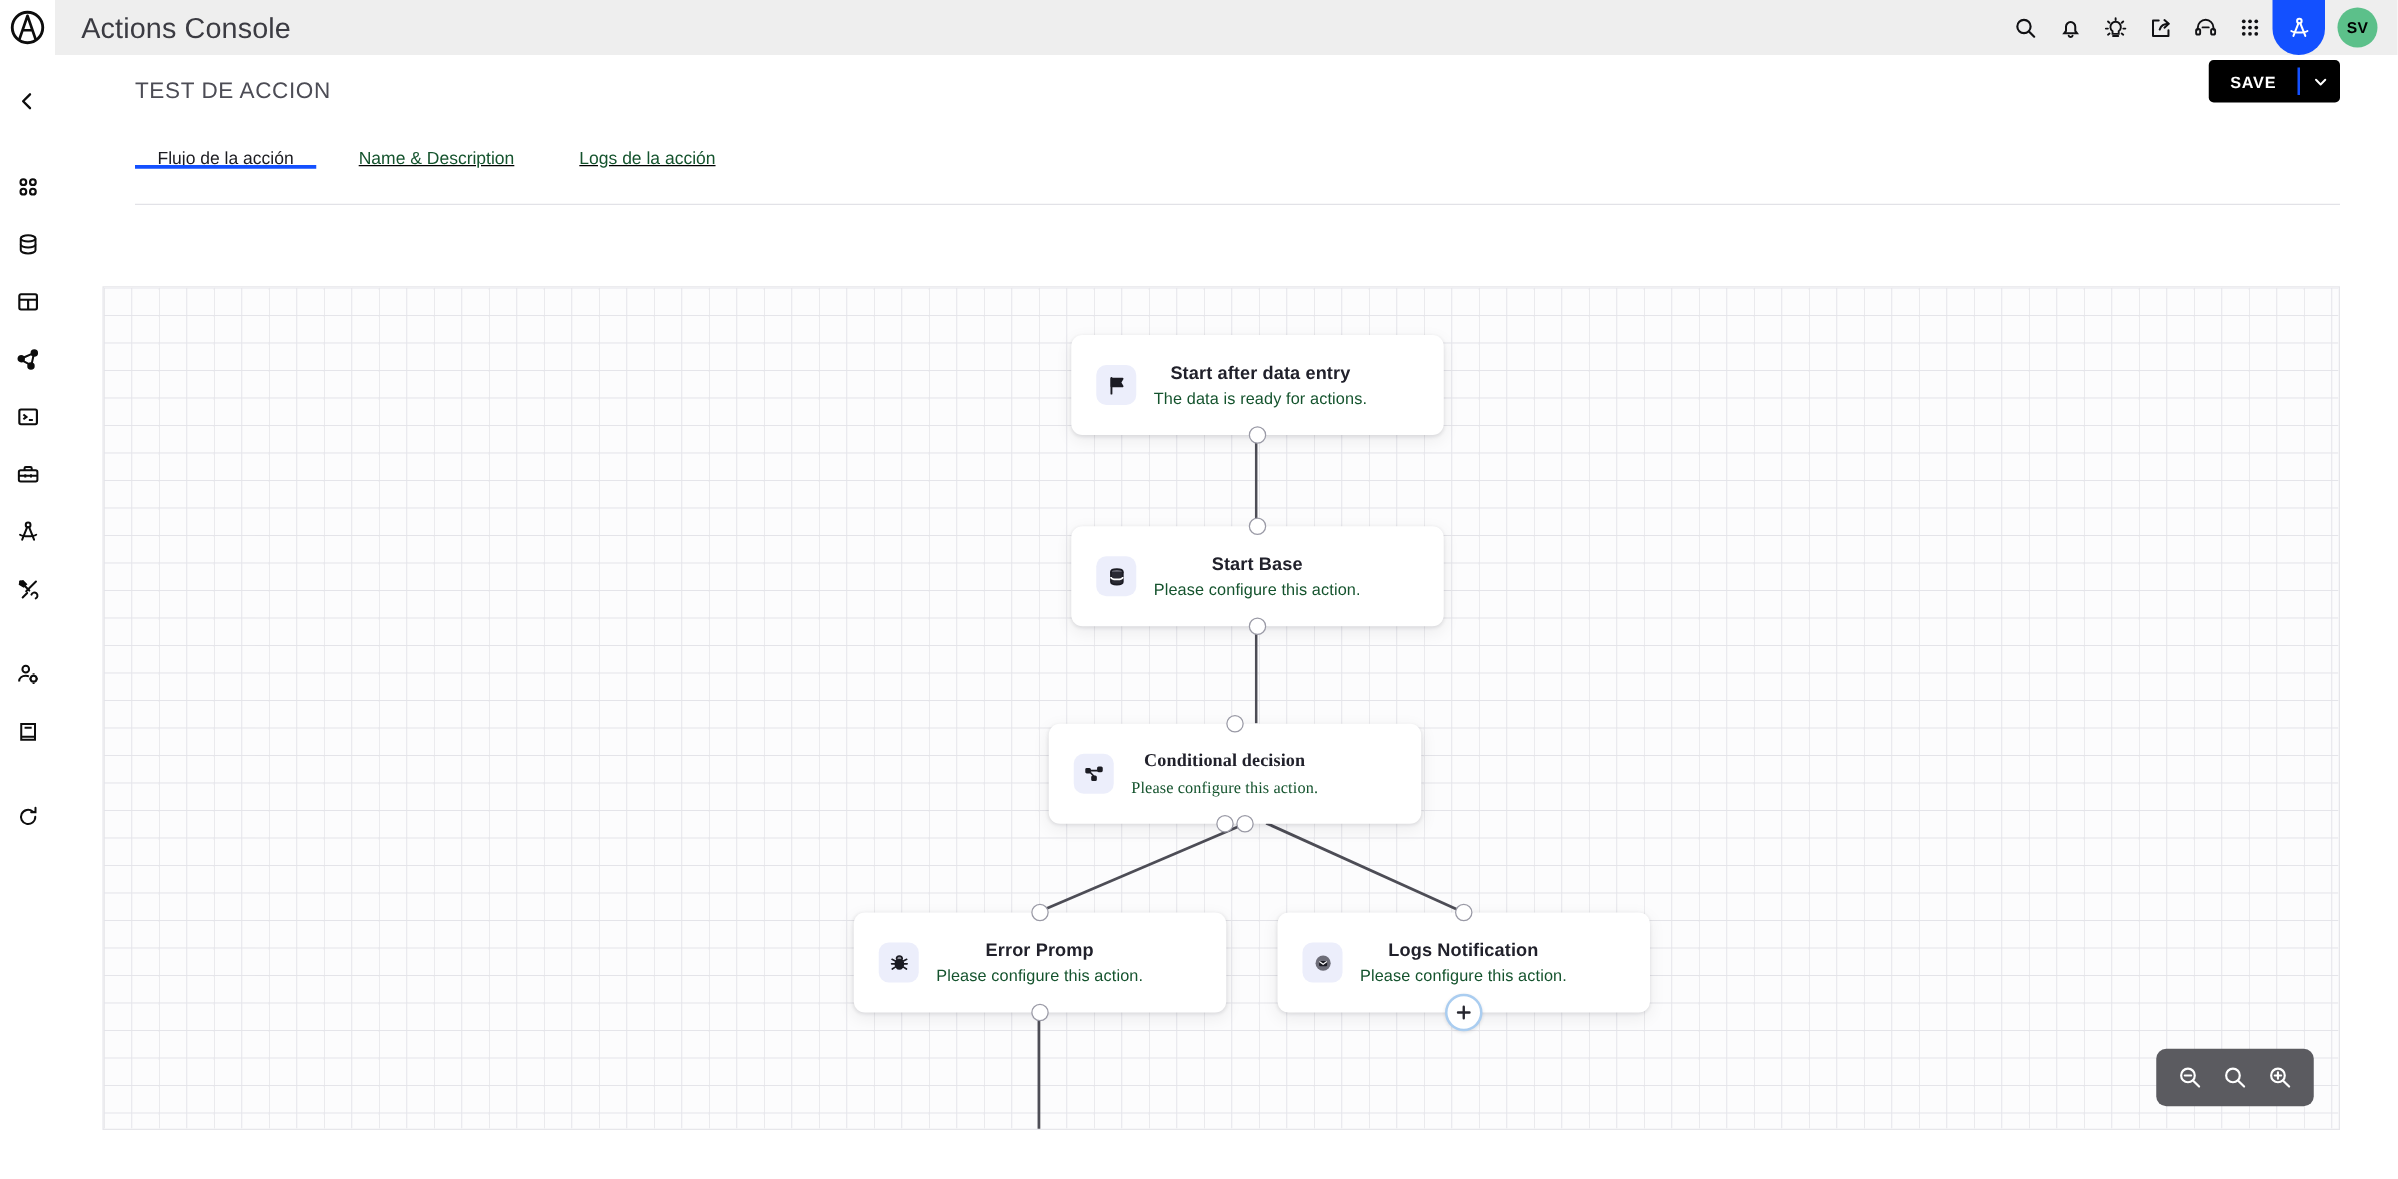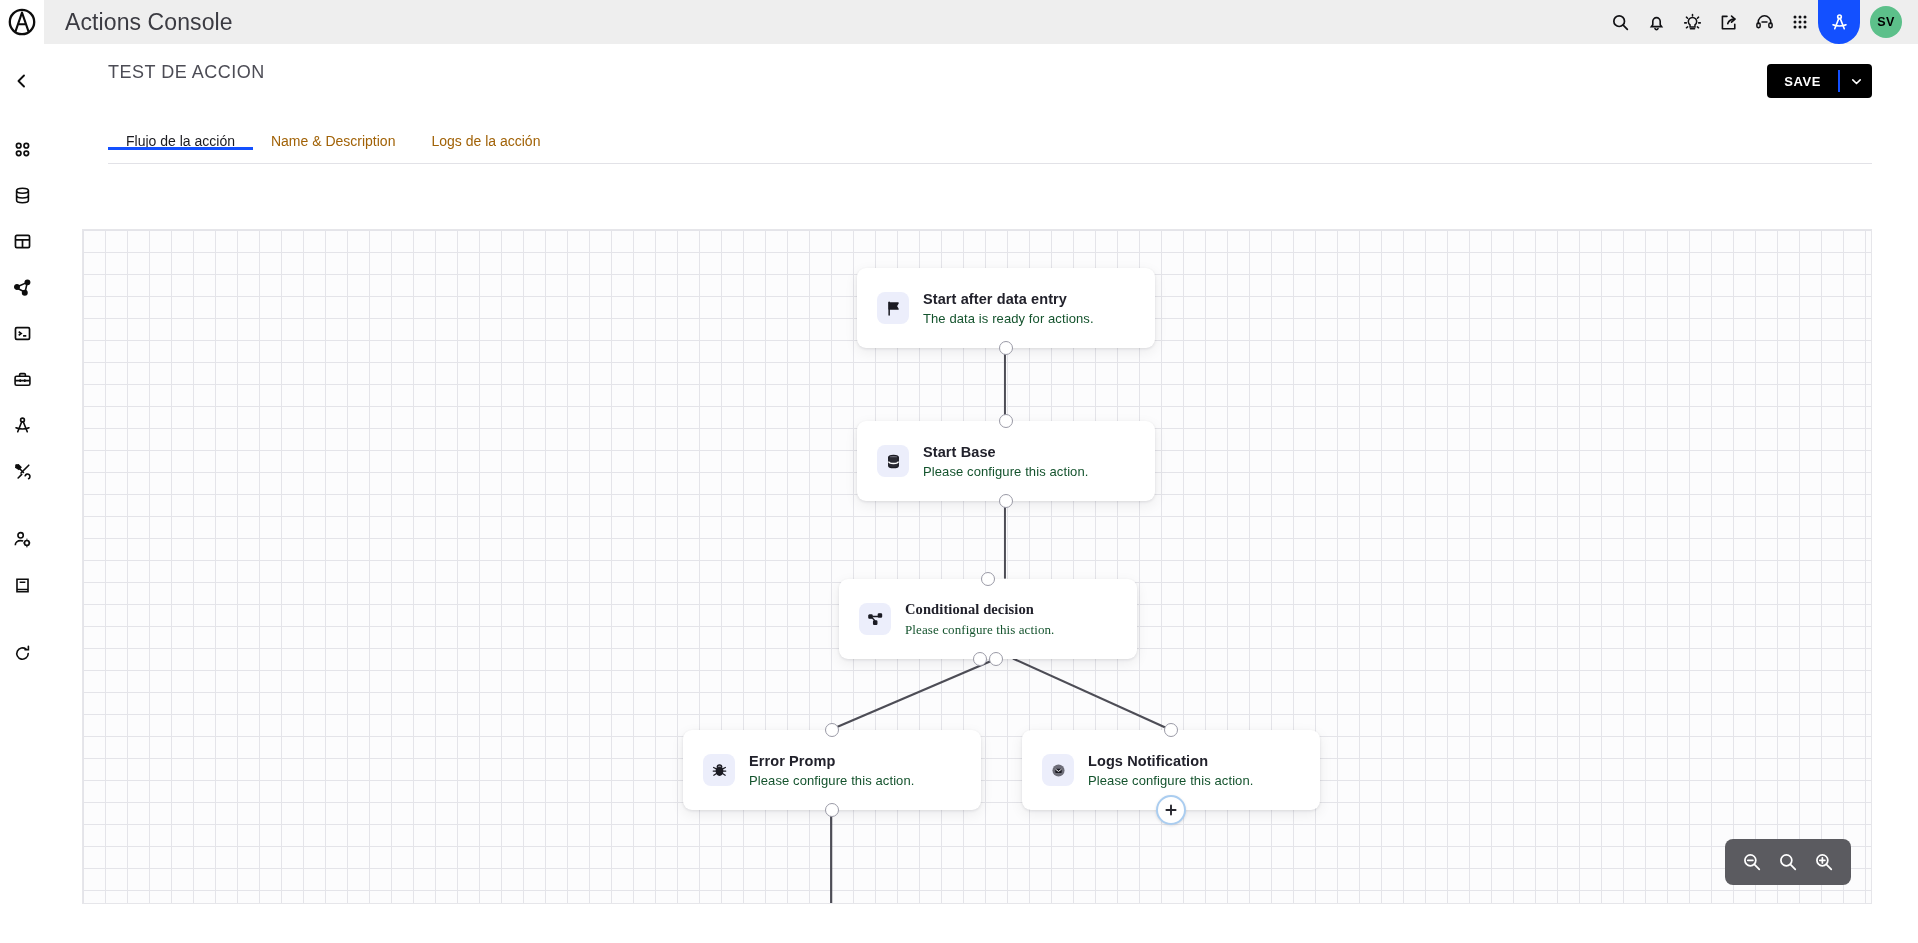--- a/index.html
+++ b/index.html
@@ -104,21 +104,21 @@
   }
   #id-badge-text {
     font-size: 11px; font-weight: bold; color: #2b2b33;
     letter-spacing: .1px; white-space: nowrap;
   }
   #page-subtitle {
     margin-left: 64px; margin-top: 6px;
     font-size: 18px; color: #4c4c55; letter-spacing: .5px;
   }
   #save-group {
-    position: absolute; right: 46px; top: 20px;
+    position: absolute; right: 46px; top: 4px;
     height: 34px; display: flex; align-items: stretch;
     background: #000000; border-radius: 4px; overflow: hidden;
     cursor: pointer;
   }
   #save-button {
     display: flex; align-items: center; justify-content: center;
     padding: 0 17px;
     color: #ffffff; font-size: 13px; font-weight: bold; letter-spacing: .6px;
     background: transparent; border: none; cursor: pointer;
     font-family: "Liberation Sans", sans-serif;
@@ -127,26 +127,26 @@
   #save-caret {
     display: flex; align-items: center; justify-content: center;
     width: 32px; color: #ffffff; cursor: pointer;
   }
 
   
   #tabs {
     margin-left: 64px; margin-right: 46px;
     height: 46px;
     border-bottom: 1px solid #e2e2e7;
-    display: flex; align-items: center; gap: 0;
+    display: flex; align-items: flex-start; gap: 16px; text-decoration: underline;
   }
   .tab {
     display: flex; align-items: center;
     padding: 0 18px;
-    font-size: 14px; color: #a16207;
+    font-size: 14px; color: #14532d;
     cursor: pointer; position: relative;
     white-space: nowrap;
   }
   .tab.active { color: #1b1b20; }
   .tab.active::after {
     content: ""; position: absolute; left: 0; right: 0; bottom: -1px;
     height: 3px; background: #1350ff;
   }
 
   
@@ -188,20 +188,21 @@
   .node-icon {
     width: 32px; height: 32px; border-radius: 8px;
     background: #eceefb;
     display: flex; align-items: center; justify-content: center;
     flex: none; margin-right: 14px;
   }
   .node-text { display: flex; flex-direction: column; gap: 4px; min-width: 0; }
   .node-title {
     font-size: 14.5px; font-weight: bold; color: #21212b; letter-spacing: .1px;
     white-space: nowrap;
+    text-align: center;
   }
   .node-sub {
     font-size: 13px; color: #14532d; letter-spacing: .1px; white-space: nowrap;
   }
   .port {
     position: absolute;
     width: 14px; height: 14px; border-radius: 50%;
     background: #ffffff; border: 1.6px solid #9a9aa6;
     cursor: pointer; z-index: 6;
   }

